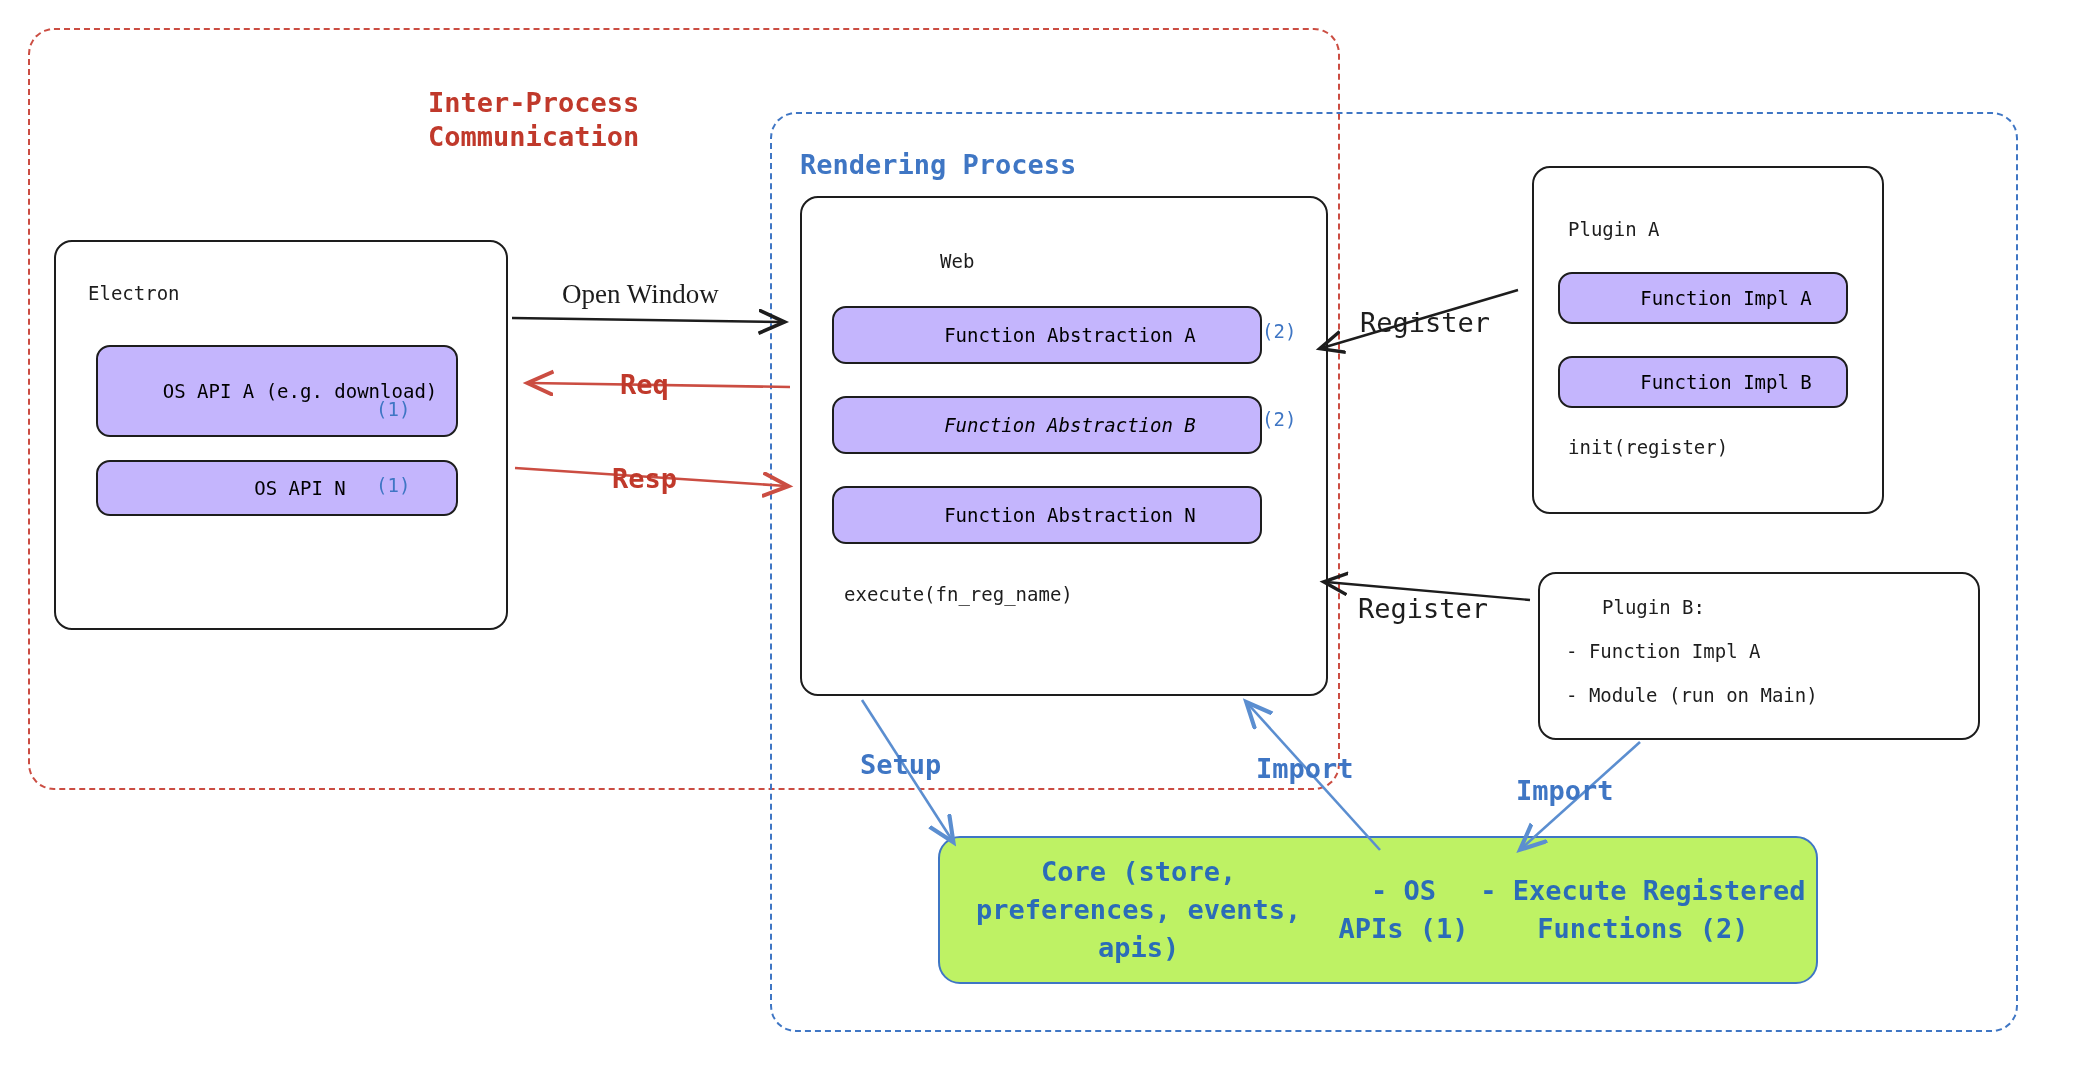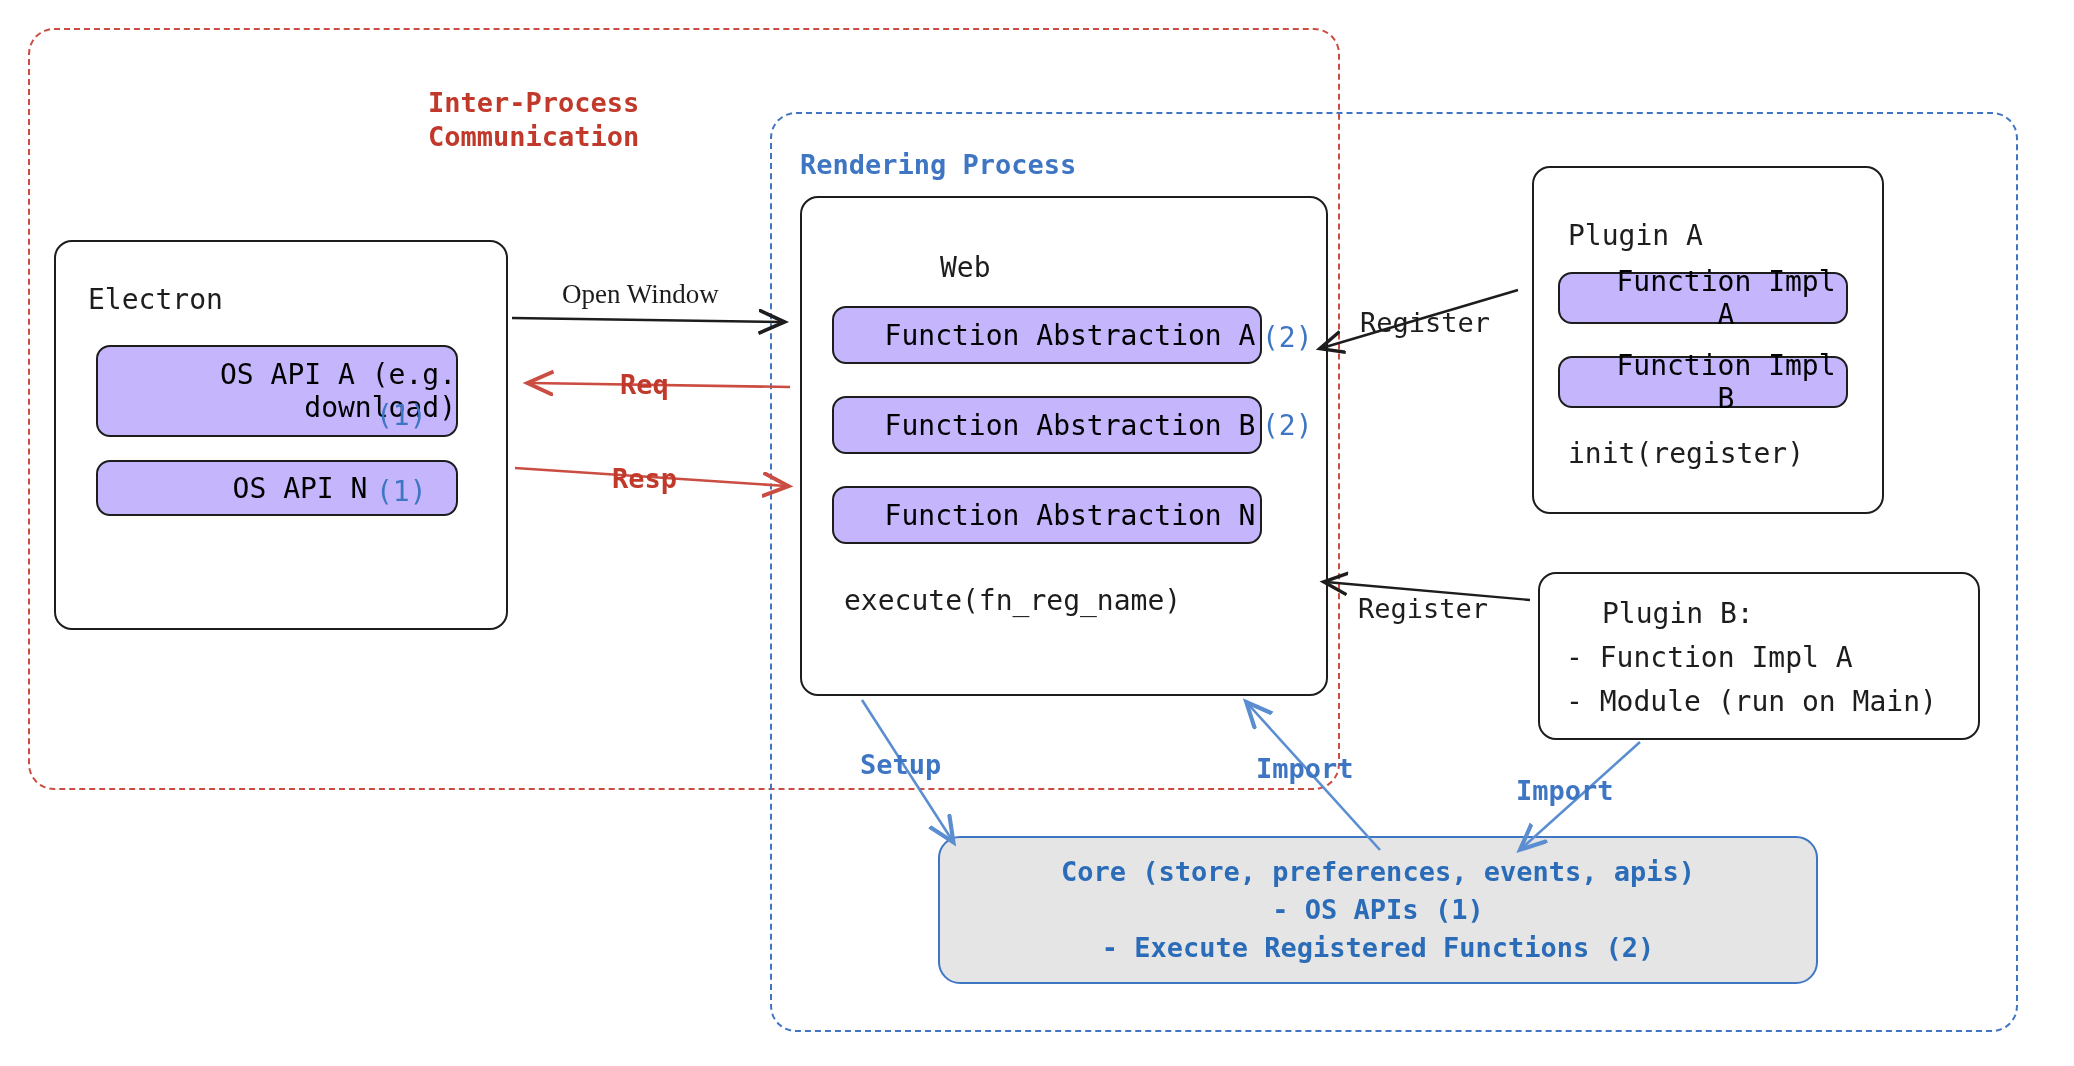--- a/index.html
+++ b/index.html
@@ -59,32 +59,32 @@
     box-sizing: border-box;
     border: 2.5px dashed #3f76c4;
     border-radius: 26px;
     background: transparent;
   }
   .t-red   { color: #c0392b; }
   .t-blue  { color: #3f76c4; }
   .t-black { color: #1d1d1d; }
 
   .fs-title  { font-size: 27px; }
-  .fs-box    { font-size: 28px; }
+  .fs-box    { font-size: 19px; }
   .fs-arrow  { font-size: 27px; }
   .bold      { font-weight: bold; }
 
   .core-box {
     position: absolute;
     box-sizing: border-box;
     border: 2.5px solid #3f76c4;
     border-radius: 22px;
-    background: #e5e5e5;
+    background: #bef264;
     display: flex;
-    flex-direction: column;
+    flex-direction: row;
     align-items: center;
     justify-content: center;
     color: #2b6cb8;
     font-weight: bold;
     font-size: 27px;
     line-height: 1.42;
     text-align: center;
   }
 </style>
 </head>
@@ -114,21 +114,21 @@
   <div class="lbl fs-box t-blue" style="left:376px; top:474px;">(1)</div>
 
   <div class="box" style="left:800px; top:196px; width:528px; height:500px;"></div>
   <div class="lbl fs-box t-black" style="left:940px; top:250px;">Web</div>
 
   <div class="box-inner" style="left:832px; top:306px; width:430px; height:58px;">
     <span class="fs-box">Function Abstraction A</span>
   </div>
   <div class="lbl fs-box t-blue" style="left:1262px; top:320px;">(2)</div>
 
-  <div class="box-inner" style="left:832px; top:396px; width:430px; height:58px;">
+  <div class="box-inner" style="left:832px; top:396px; width:430px; height:58px;font-style:italic;">
     <span class="fs-box">Function Abstraction B</span>
   </div>
   <div class="lbl fs-box t-blue" style="left:1262px; top:408px;">(2)</div>
 
   <div class="box-inner" style="left:832px; top:486px; width:430px; height:58px;">
     <span class="fs-box">Function Abstraction N</span>
   </div>
 
   <div class="lbl fs-box t-black" style="left:844px; top:583px;">execute(fn_reg_name)</div>
 

